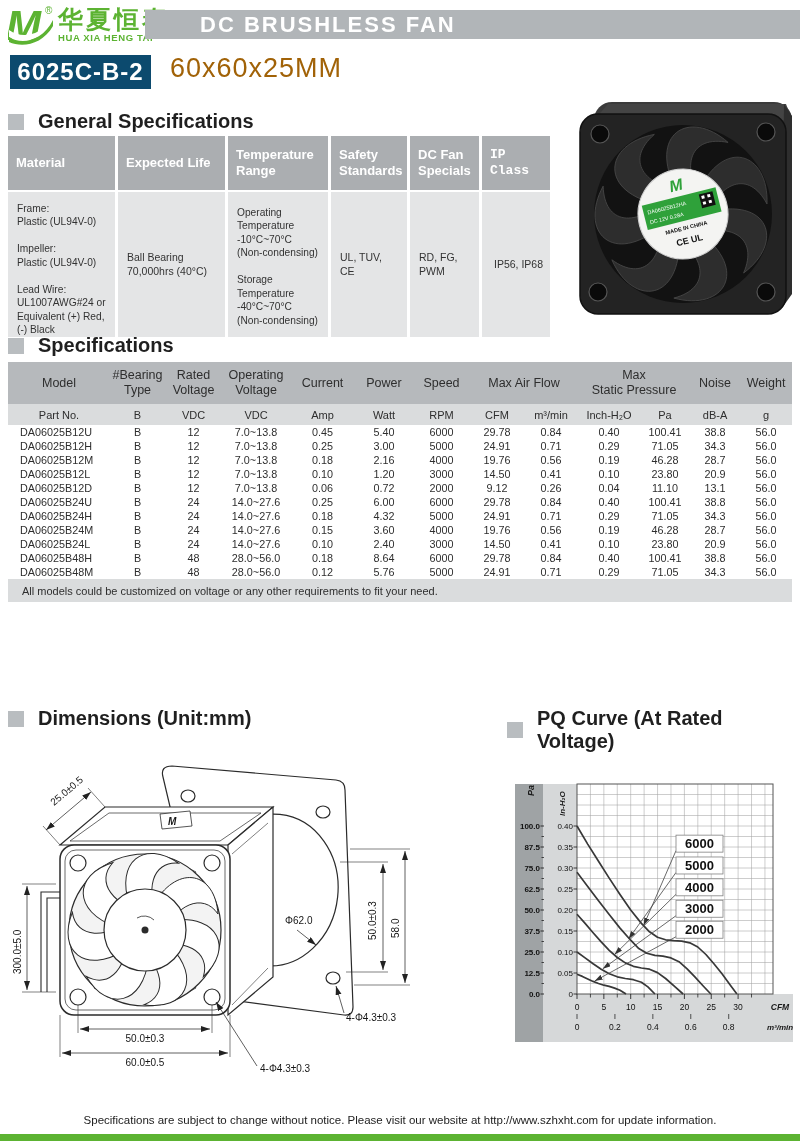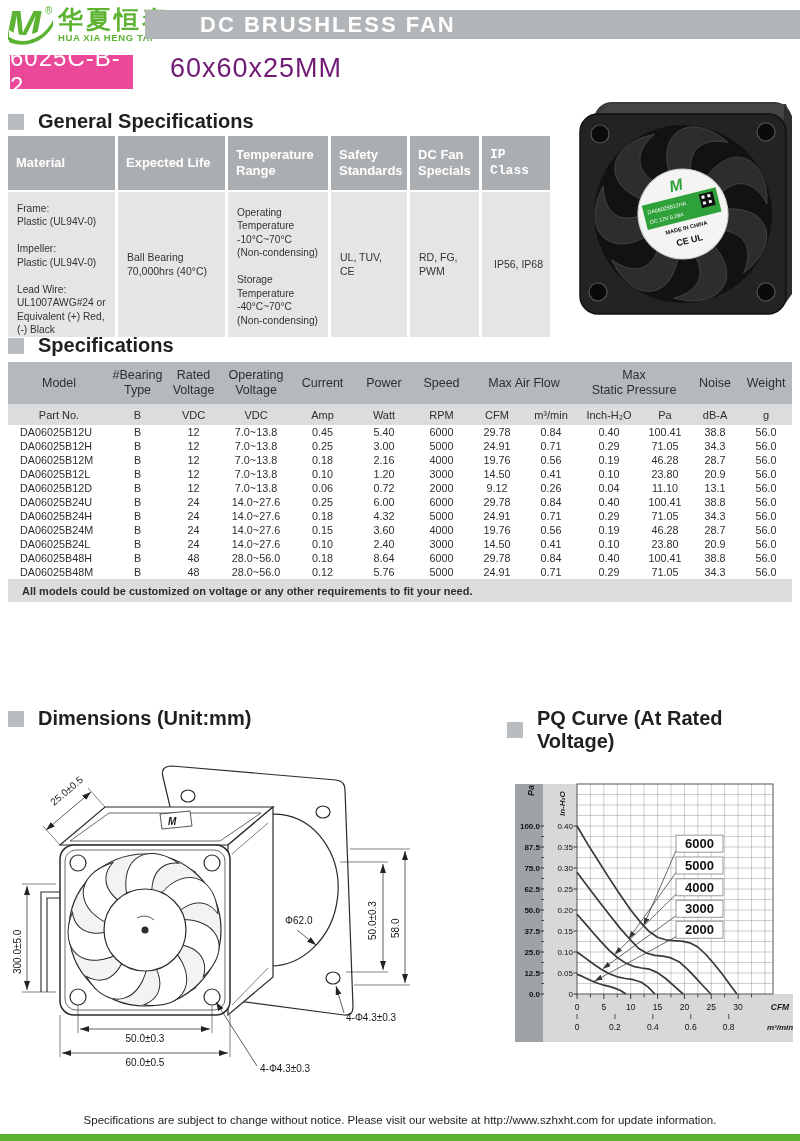--- a/index.html
+++ b/index.html
@@ -7,23 +7,23 @@
         font-family:"Liberation Sans","DejaVu Sans",sans-serif;color:#222;}
   .abs{position:absolute;}
 
   
   #logo{left:8px;top:4px;display:flex;align-items:flex-start;gap:4px;}
   #logo .brand{display:flex;flex-direction:column;margin-top:2px;}
   #logo .cn{font-size:25px;font-weight:bold;color:#5cb332;letter-spacing:3px;line-height:26px;}
   #logo .en{font-size:9.5px;font-weight:bold;color:#5cb332;letter-spacing:0.6px;}
   #banner{left:145px;top:10px;width:655px;height:29px;background:#b1b5b8;color:#fff;
           font-size:22px;font-weight:bold;letter-spacing:2px;line-height:29px;padding-left:55px;box-sizing:border-box;}
-  #model-box{left:10px;top:55px;width:123px;height:34px;background:#ec4899;color:#fff;
-             font-size:24px;display:flex;align-items:center;justify-content:center;letter-spacing:1px;}
-  #model-size{left:170px;top:53px;font-size:27px;color:#701a75;letter-spacing:1px;}
+  #model-box{left:10px;top:55px;width:141px;height:34px;background:#0c4a6e;color:#fff;
+             font-size:24px;display:flex;align-items:center;justify-content:center;letter-spacing:1px;font-weight:bold;}
+  #model-size{left:170px;top:53px;font-size:27px;color:#a16207;letter-spacing:1px;}
 
   
   .sec{display:flex;align-items:center;gap:14px;font-weight:bold;font-size:20px;color:#1f1f1f;}
   .bullet{width:16px;height:16px;background:#b9bdc0;flex:0 0 16px;}
 
   
   #gtable{left:8px;top:136px;display:flex;gap:3px;}
   .g-col{display:flex;flex-direction:column;gap:2px;}
   .g-head{height:54px;background:#abaeb1;color:#fff;font-weight:bold;font-size:13px;line-height:1.2;
           display:flex;align-items:center;padding:0 8px;box-sizing:border-box;}
@@ -33,21 +33,21 @@
   .g-head.hc{justify-content:center;font-family:Liberation Mono, monospace;}
 
   
   #spec-wrap{left:8px;top:362px;width:784px;}
   #stbl{border-collapse:collapse;table-layout:fixed;width:784px;color:#2e2e2e;}
   #stbl th.g{background:#b6b9bc;font-weight:400;font-size:12.5px;height:42px;white-space:pre-line;
              line-height:1.2;vertical-align:middle;text-align:center;padding:0;}
   #stbl td.u{background:#dadcdd;height:21px;text-align:center;font-size:11px;padding:0;}
   #stbl tbody td{height:14px;text-align:center;font-size:10.8px;padding:0;line-height:14px;}
   #stbl .left{text-align:left;padding-left:12px;}
-  #stbl td.note{background:#dadcdd;text-align:left;padding-left:14px;height:21px;font-size:11px;font-weight:bold;}
+  #stbl td.note{background:#dadcdd;text-align:left;padding-left:14px;height:21px;font-size:11px;}
 
   
   #fan-photo{left:572px;top:98px;}
   #dims-svg{left:10px;top:742px;}
   #pq{left:503px;top:770px;}
   #dims-svg text, #pq text{font-family:"Liberation Sans","DejaVu Sans",sans-serif;}
 
   
   #footer-note{left:0;top:1114px;width:800px;text-align:center;font-size:11.5px;color:#1c1c1c;}
   #footer-bar{left:0;bottom:0;width:800px;height:7px;background:#5cb332;}

